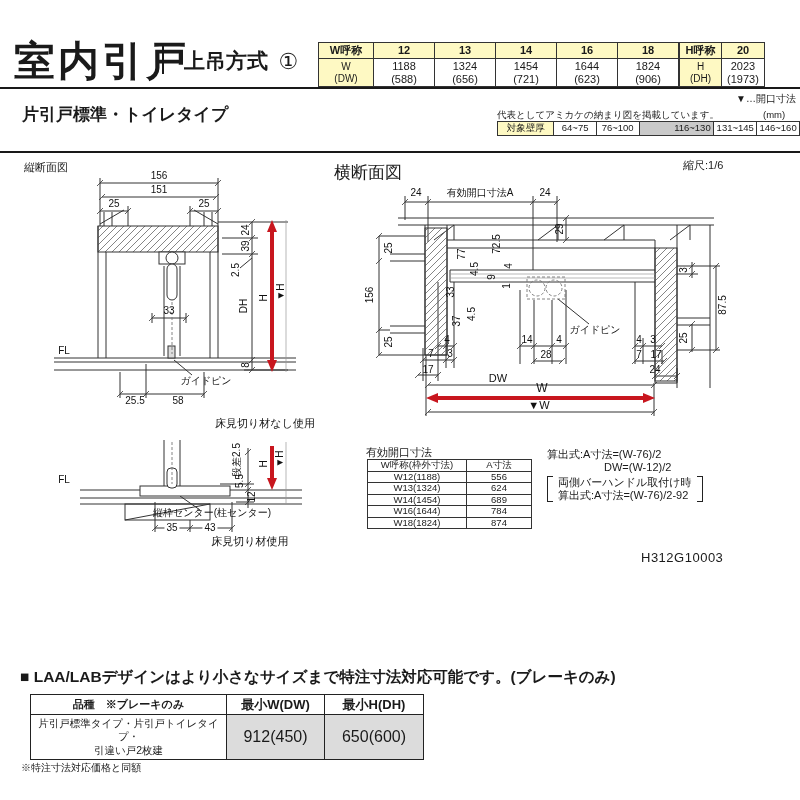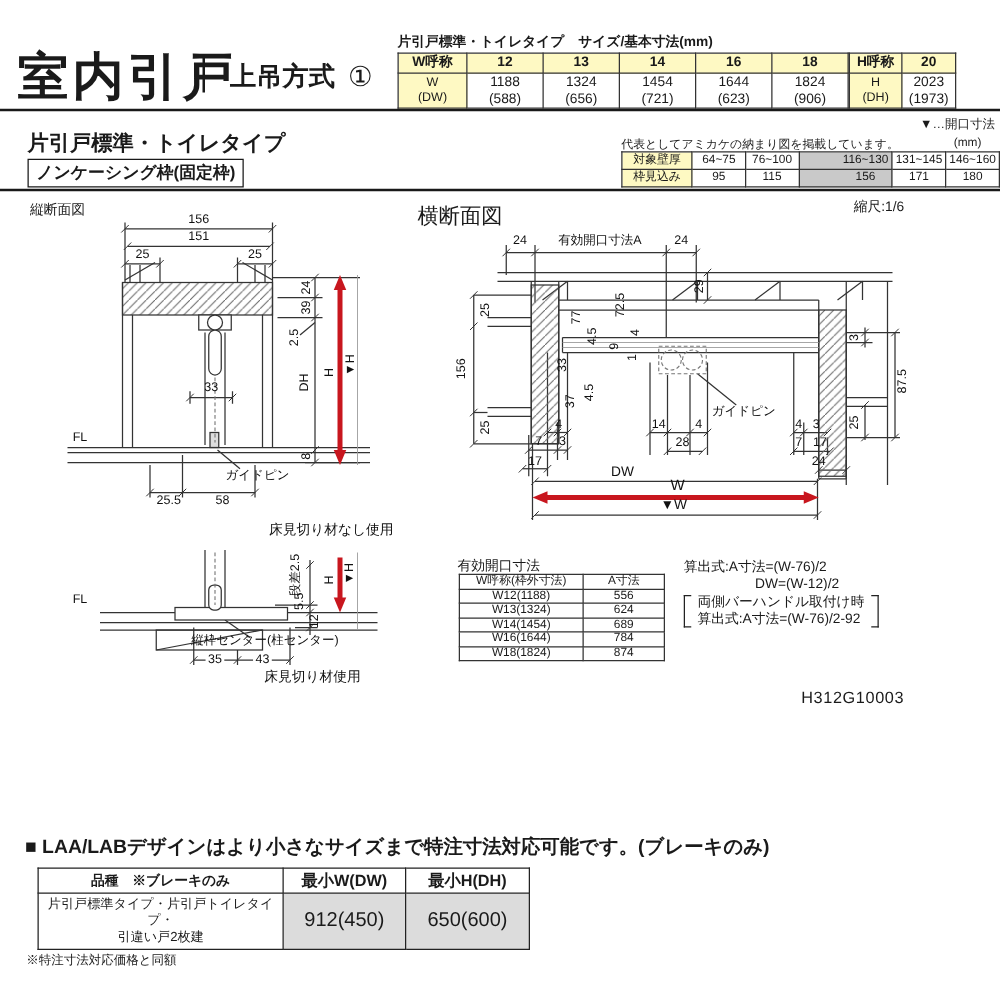--- a/index.html
+++ b/index.html
@@ -59,21 +59,20 @@
 <div class="page">
 
   <div class="abs" style="left:14px;top:34px;font-size:41px;font-weight:bold;letter-spacing:3px;">室内引戸</div>
   <div class="v-divider" style="left:162px;top:44px;height:30px;"></div>
   <div class="abs" style="left:184px;top:47px;">
     <span style="font-size:21px;font-weight:bold;">上吊方式</span>
     <span style="font-size:22px;margin-left:6px;vertical-align:-1px;">①</span>
   </div>
   <div class="rule" style="top:87px;"></div>
 
-  <div class="abs" style="left:318px;top:26px;font-size:11px;font-weight:bold;">片引戸標準・トイレタイプ　サイズ/基本寸法(mm)</div>
 
   <table class="abs gridtable size-t" style="left:318px;top:42px;">
     <tbody>
         <tr>
       <th class="hdr" style="width:54px;">W呼称</th>
       <th class="hdr" style="width:60px;">12</th>
       <th class="hdr" style="width:60px;">13</th>
       <th class="hdr" style="width:60px;">14</th>
       <th class="hdr" style="width:60px;">16</th>
       <th class="hdr" style="width:60px;">18</th>
@@ -122,41 +121,32 @@
             <div>2023</div>
             <div>(1973)</div>
           </td>
     </tr>
   </tbody>
     </table>
 
   <div class="abs" style="left:714px;top:92px;width:82px;text-align:right;font-size:10px;">▼…開口寸法</div>
 
   <div class="abs" style="left:22px;top:103px;font-size:17px;font-weight:bold;">片引戸標準・トイレタイプ</div>
-  <div class="abs" style="left:22px;top:127px;font-size:13.5px;font-weight:bold;border:1.3px solid #191919;padding:1px 6px 2px;">ノンケーシング枠(固定枠)</div>
 
   <div class="abs" style="left:497px;top:109px;font-size:9.5px;">代表としてアミカケの納まり図を掲載しています。</div>
   <div class="abs" style="left:763px;top:109px;font-size:9.5px;">(mm)</div>
   <table class="abs gridtable wall-t" style="left:497px;top:121px;">
     <tbody>
         <tr>
       <td class="hdr" style="width:57px;">対象壁厚</td>
       <td style="width:42px;">64~75</td>
       <td style="width:42px;">76~100</td>
       <td style="width:42px;" class="hl">116~130</td>
       <td style="width:42px;">131~145</td>
       <td style="width:42px;">146~160</td>
-    </tr>
-    <tr>
-      <td class="hdr">枠見込み</td>
-      <td>95</td>
-      <td>115</td>
-      <td class="hl">156</td>
-      <td>171</td>
-      <td>180</td>
     </tr>
   </tbody>
     </table>
 
   <div class="rule" style="top:151px;"></div>
 
   <div class="abs" style="left:24px;top:160px;font-size:11px;font-weight:500;">縦断面図</div>
   <div class="abs" style="left:334px;top:161px;font-size:17px;font-weight:500;text-align:center;">横断面図</div>
   <div class="abs" style="left:683px;top:158px;font-size:11px;">縮尺:1/6</div>
 

